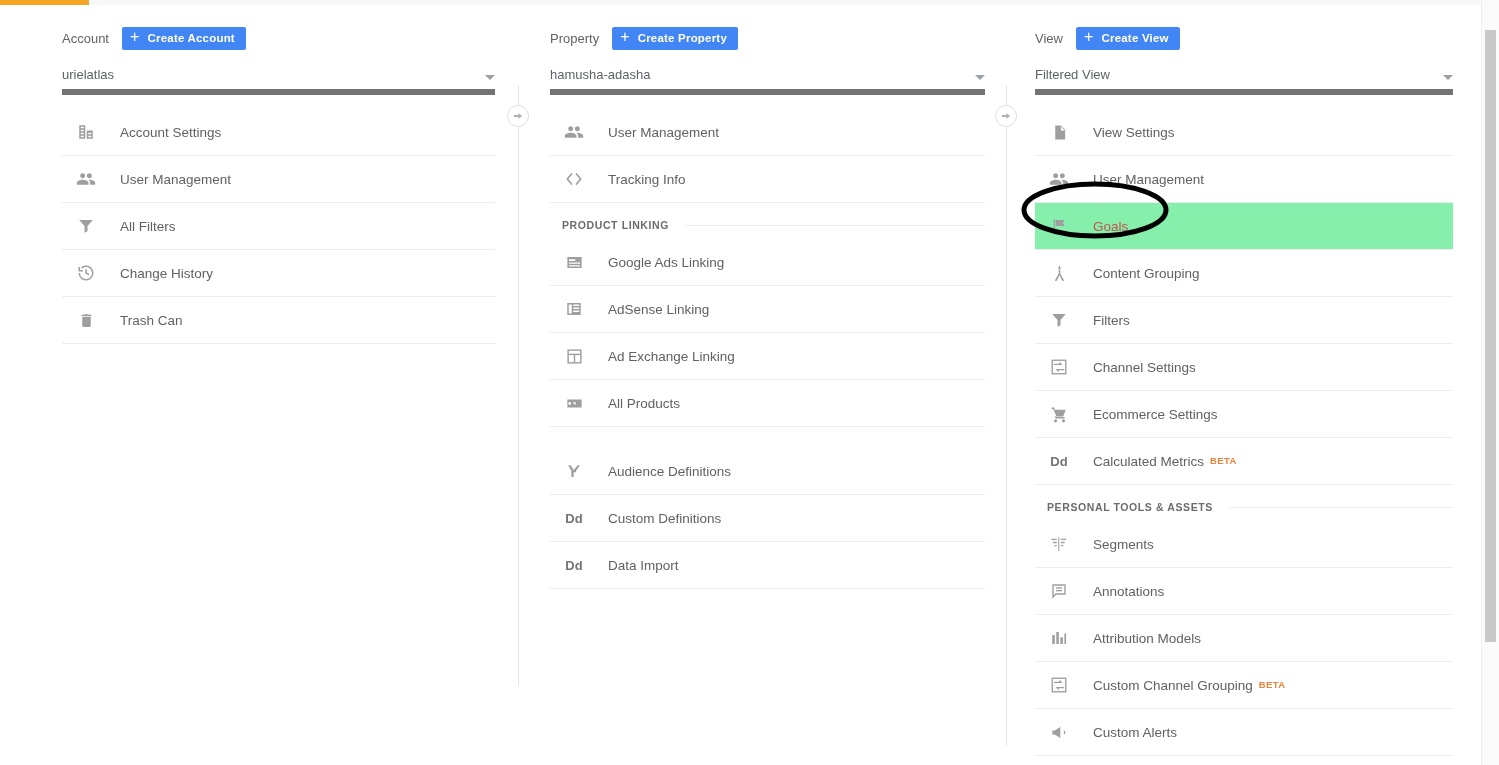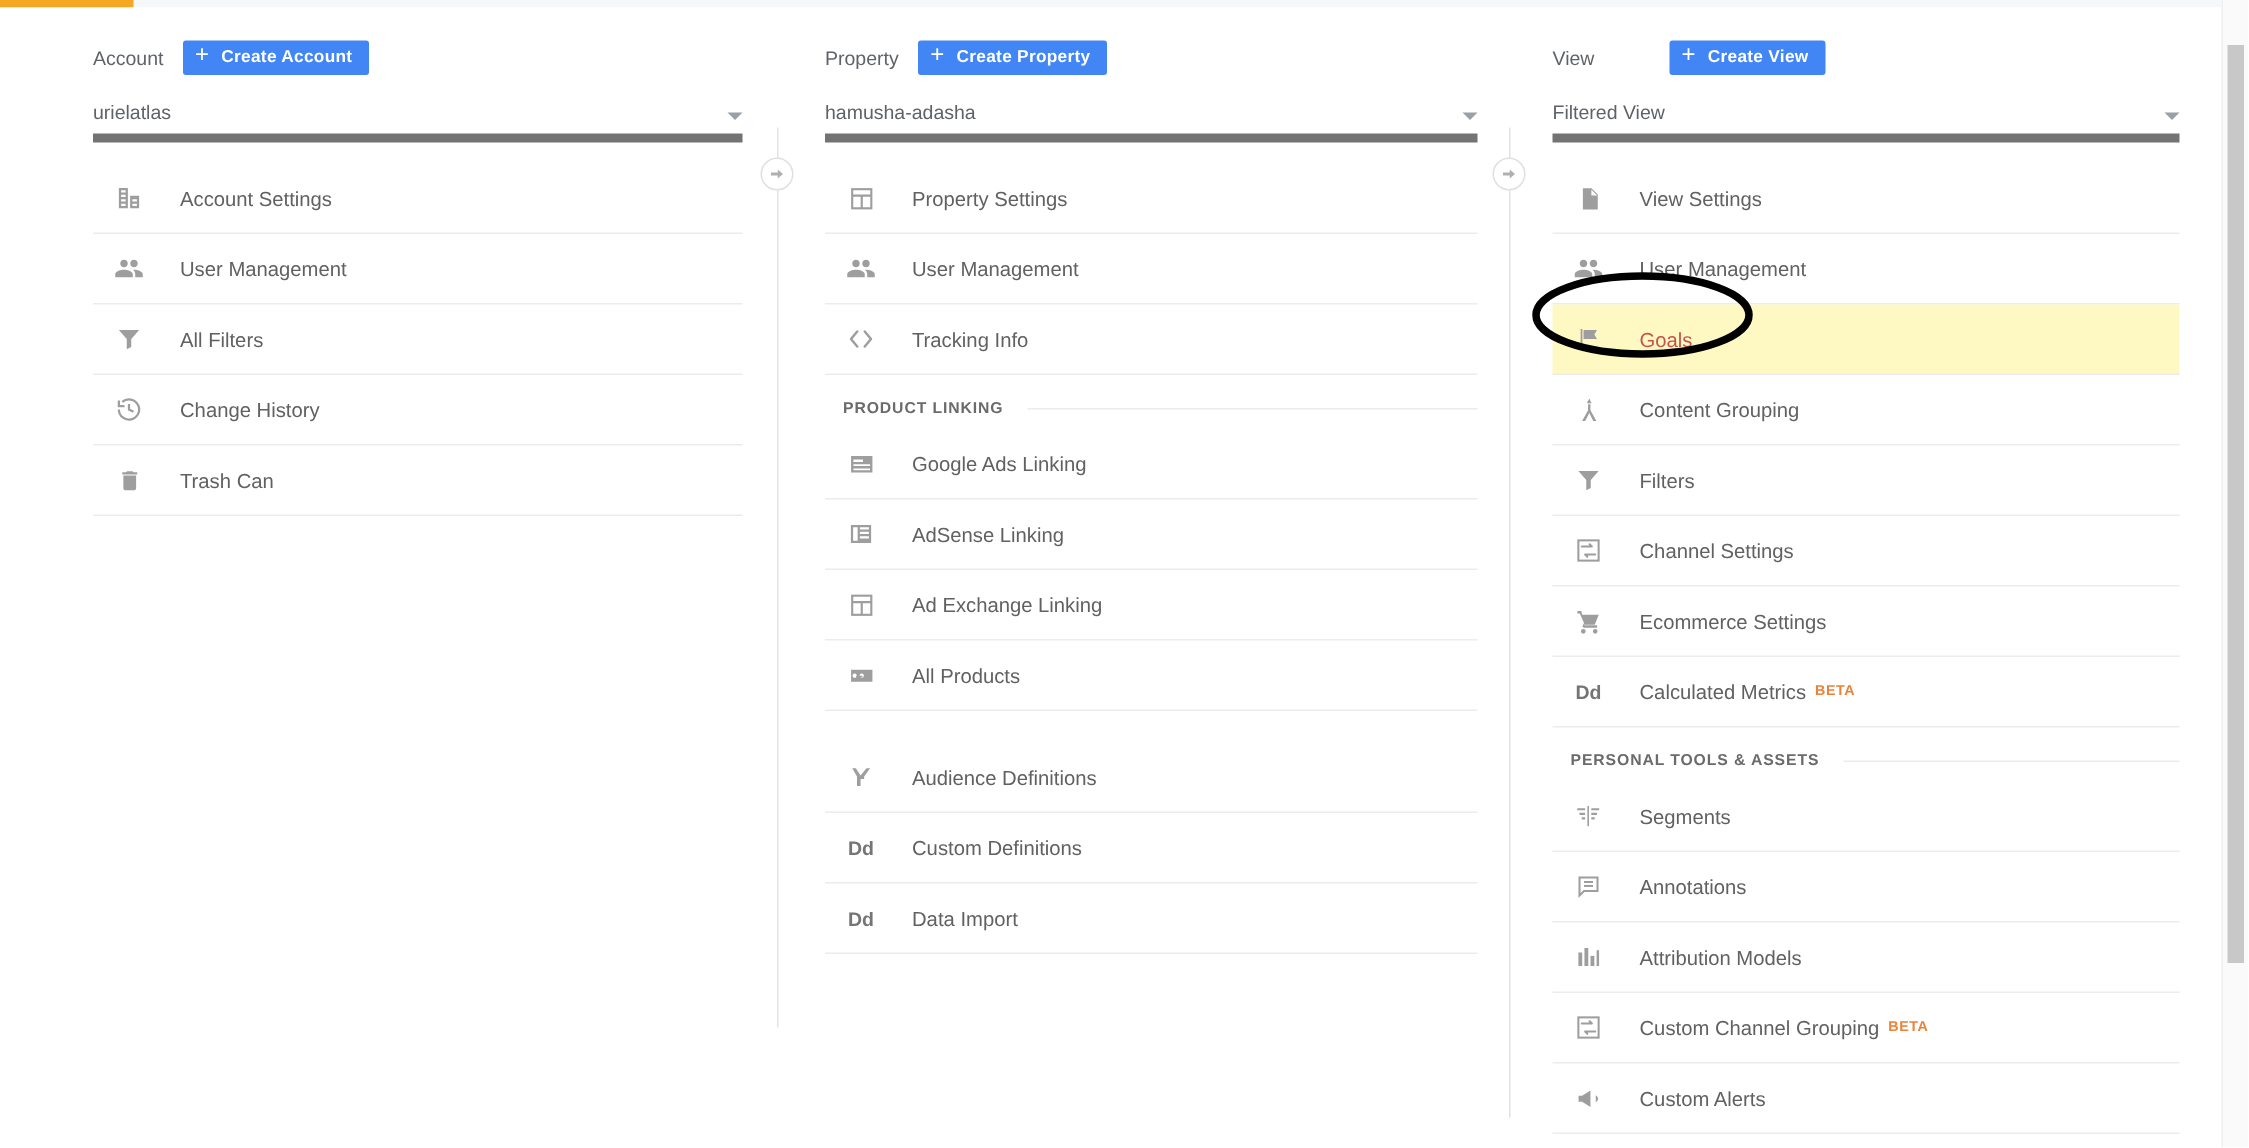--- a/index.html
+++ b/index.html
@@ -69,21 +69,21 @@
 
   
   .col-head {
     display: flex;
     align-items: center;
     height: 26px;
     padding-left: 11px;
   }
   .col-account .col-head { padding-left: 62px; }
   .col-property .col-head { padding-left: 31px; }
-  .col-view .col-head { padding-left: 28px; gap: 37px; }
+  .col-view .col-head { padding-left: 28px; }
 
   .col-label {
     font-size: 13px;
     color: #5f6368;
     margin-right: 13px;
     white-space: nowrap;
   }
   .create-btn {
     display: inline-flex;
     align-items: center;
@@ -144,21 +144,21 @@
   .col-view .menu { margin-left: 28px; margin-right: 28px; }
 
   .menu-item {
     display: flex;
     align-items: center;
     height: 47px;
     border-bottom: 1px solid #ececec;
     cursor: pointer;
     padding-left: 12px;
   }
-  .menu-item.selected { background: #fef9c3; }
+  .menu-item.selected { background: #86efac; }
   .menu-item .mi-icon {
     width: 24px;
     min-width: 24px;
     height: 24px;
     display: flex;
     align-items: center;
     justify-content: center;
     color: #9e9e9e;
     margin-right: 22px;
   }
@@ -320,30 +320,20 @@
           <span class="plus">+</span>
           <span>Create Property</span>
         </button>
       </div>
       <div class="picker">
         <span class="picker-value">hamusha-adasha</span>
         <span class="picker-caret"></span>
       </div>
       <div class="menu">
 
-        <div class="menu-item">
-          <span class="mi-icon">
-            <svg width="17" height="17" viewBox="0 0 24 24" fill="none" stroke="currentColor" stroke-width="2">
-                <rect x="3" y="3" width="18" height="18"></rect>
-                <line x1="3" y1="9" x2="21" y2="9"></line>
-                <line x1="12" y1="9" x2="12" y2="21"></line>
-              </svg>
-          </span>
-          <span class="mi-label">Property Settings</span>
-        </div>
 
         <div class="menu-item">
           <span class="mi-icon">
             <svg width="20" height="20" viewBox="0 0 24 24" fill="currentColor">
                 <path d="M16 11c1.66 0 3-1.34 3-3s-1.34-3-3-3-3 1.34-3 3 1.34 3 3 3zm-8 0c1.66 0 3-1.34 3-3S9.66 5 8 5 5 6.34 5 8s1.34 3 3 3zm0 2c-2.33 0-7 1.17-7 3.5V19h14v-2.5c0-2.33-4.67-3.5-7-3.5zm8 0c-.29 0-.62.02-.97.05 1.16.84 1.97 1.97 1.97 3.45V19h6v-2.5c0-2.33-4.67-3.5-7-3.5z"></path>
               </svg>
           </span>
           <span class="mi-label">User Management</span>
         </div>
 

